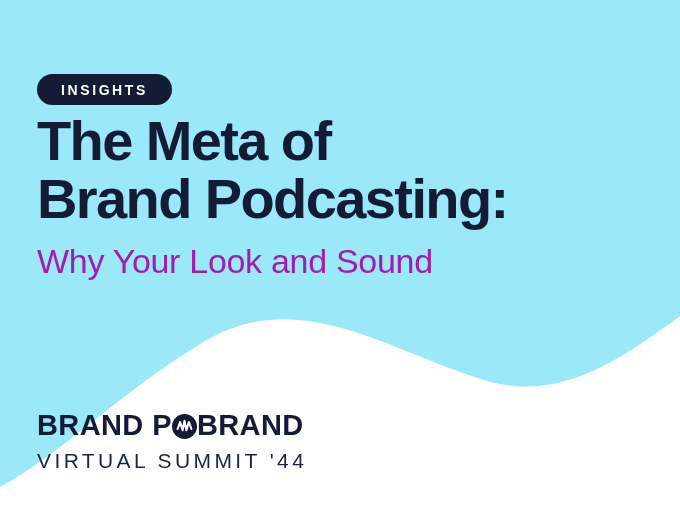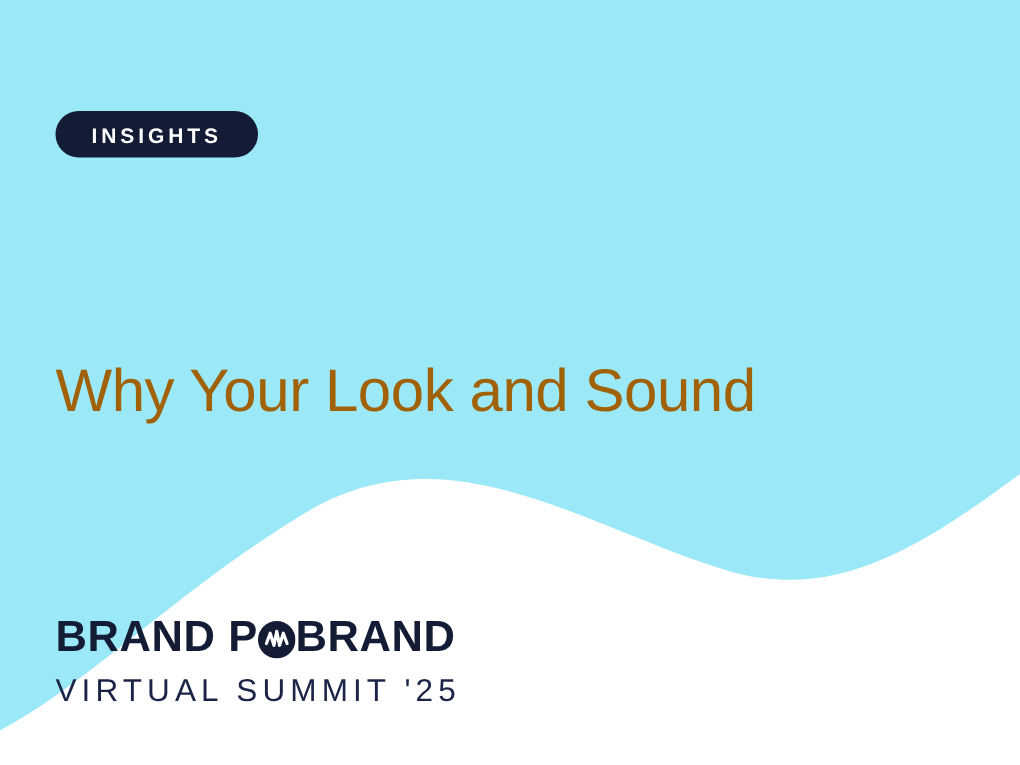--- a/index.html
+++ b/index.html
@@ -80,22 +80,22 @@
 
   
   .subtitle {
     position: absolute;
     left: 37px;
     top: 243px;
     width: 600px;
   }
   .subtitle-line {
     display: block;
-    color: #a16207;
-    font-size: 40px;
+    color: #a21caf;
+    font-size: 34px;
     font-weight: normal;
     letter-spacing: -0.3px;
     line-height: 37px;
     white-space: nowrap;
   }
 
   
   .footer {
     position: absolute;
     left: 37px;
@@ -148,32 +148,36 @@
                C 300 285, 390 352, 487 381
                C 560 402, 620 360, 680 316
                L 680 510 Z" fill="#ffffff"></path>
     </svg>
   </div>
 
   <div class="badge">
     <span class="badge-label">INSIGHTS</span>
   </div>
 
+  <div class="headline">
+    <span class="headline-line">The Meta of</span>
+    <span class="headline-line">Brand Podcasting:</span>
+  </div>
 
   <div class="subtitle">
     <span class="subtitle-line">Why Your Look and Sound</span>
   </div>
 
   <div class="footer">
     <div class="brand-row">
       <span class="brand-word">BRAND P</span>
       <span class="wave-mark">
         <svg viewBox="0 0 40 40" xmlns="http://www.w3.org/2000/svg" aria-hidden="true">
           <circle cx="20" cy="20" r="20" fill="#141b35"></circle>
           <path d="M9 24 L13 13 L17 26 L20 11 L23 26 L27 13 L31 24" fill="none" stroke="#ffffff" stroke-width="3.4" stroke-linecap="round" stroke-linejoin="round"></path>
         </svg>
       </span>
       <span class="brand-word">BRAND</span>
     </div>
-    <div class="summit-row">VIRTUAL SUMMIT '25</div>
+    <div class="summit-row">VIRTUAL SUMMIT '44</div>
   </div>
 
 </div>
 
 </body></html>

